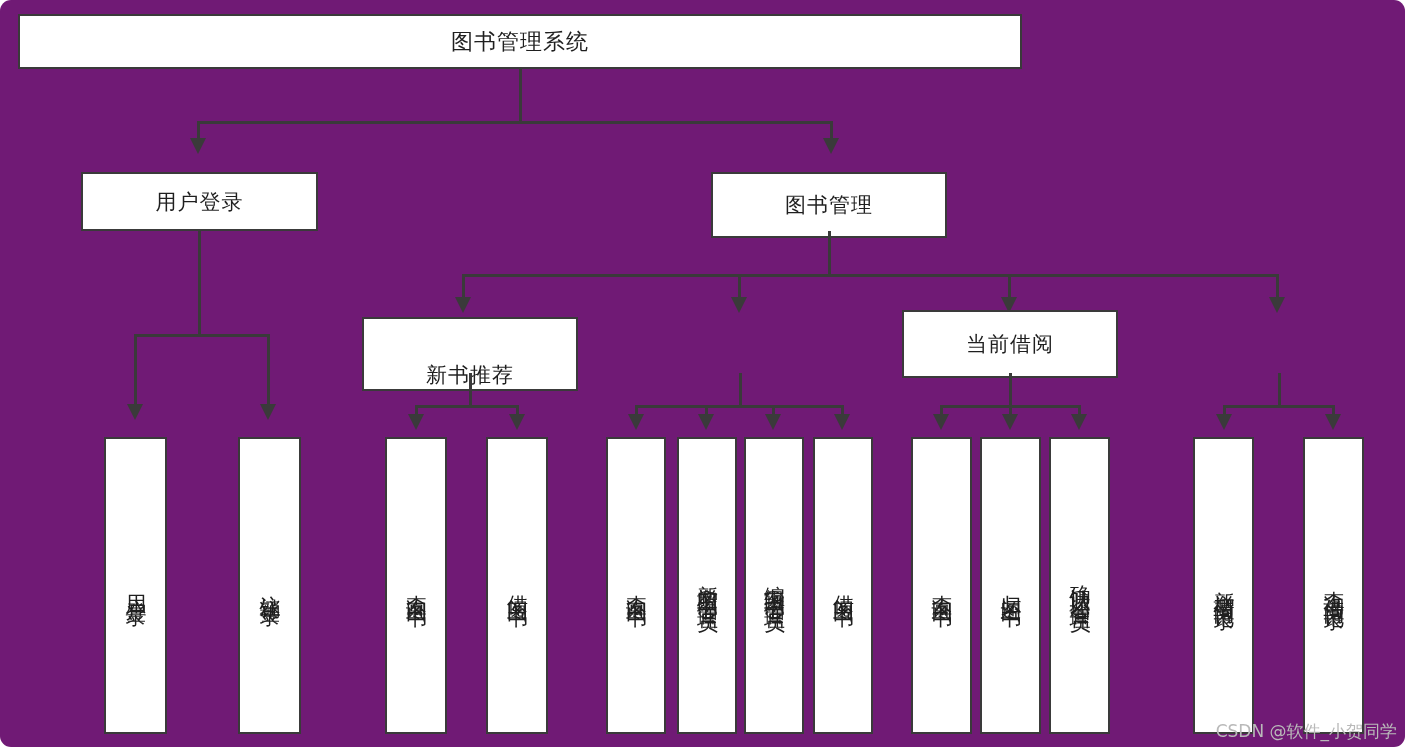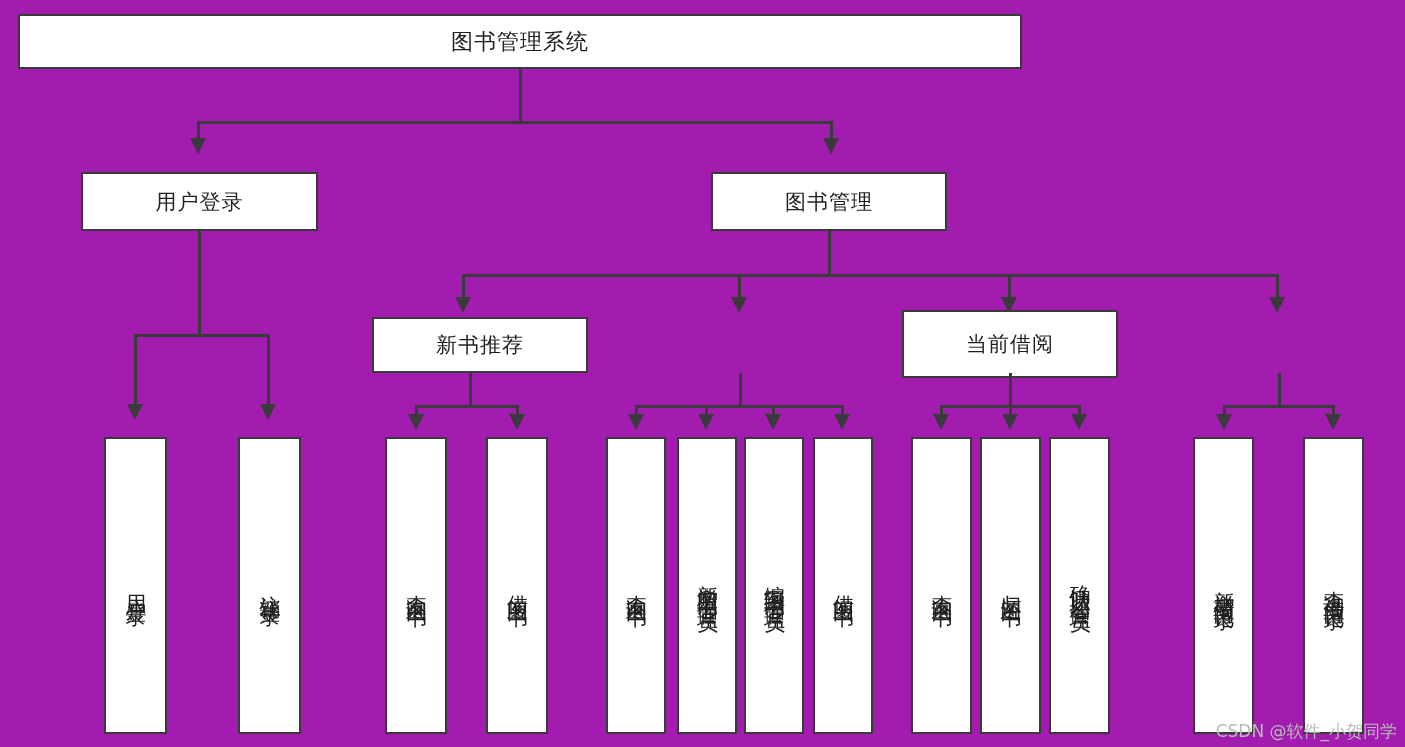--- a/index.html
+++ b/index.html
@@ -8,22 +8,23 @@
     padding: 0;
     background: #ffffff;
   }
   body {
     font-family: "DejaVu Sans", "Liberation Sans", sans-serif;
   }
   #canvas {
     position: relative;
     width: 1405px;
     height: 747px;
-    background: #a21caf;
+    background: #701a75;
     overflow: hidden;
+    border-radius: 11px;
   }
 
   
   .node {
     position: absolute;
     box-sizing: border-box;
     border: 2px solid #3a3a3a;
     background: #ffffff;
     display: flex;
     align-items: center;
@@ -90,21 +91,21 @@
   <div class="hline" style="left:197px; top:121px; width:636px; height:3px;"></div>
 
   <div class="vline" style="left:197px; top:121px; width:3px; height:19px;"></div>
   <div class="arrow" style="left:190px; top:138px;"></div>
   <div class="vline" style="left:830px; top:121px; width:3px; height:19px;"></div>
   <div class="arrow" style="left:823px; top:138px;"></div>
 
   <div class="node h" style="left:81px; top:172px; width:237px; height:59px;">
     <span>用户登录</span>
   </div>
-  <div class="node h" style="left:711px; top:172px; width:236px; height:59px;">
+  <div class="node h" style="left:711px; top:172px; width:236px; height:66px;">
     <span>图书管理</span>
   </div>
 
   <div class="vline" style="left:198px; top:231px; width:3px; height:105px;"></div>
   <div class="hline" style="left:134px; top:334px; width:136px; height:3px;"></div>
   <div class="vline" style="left:134px; top:334px; width:3px; height:72px;"></div>
   <div class="arrow" style="left:127px; top:404px;"></div>
   <div class="vline" style="left:267px; top:334px; width:3px; height:72px;"></div>
   <div class="arrow" style="left:260px; top:404px;"></div>
 
@@ -116,21 +117,21 @@
 
   <div class="vline" style="left:738px; top:274px; width:3px; height:25px;"></div>
   <div class="arrow" style="left:731px; top:297px;"></div>
 
   <div class="vline" style="left:1008px; top:274px; width:3px; height:25px;"></div>
   <div class="arrow" style="left:1001px; top:297px;"></div>
 
   <div class="vline" style="left:1276px; top:274px; width:3px; height:25px;"></div>
   <div class="arrow" style="left:1269px; top:297px;"></div>
 
-  <div class="node h" style="left:372px; top:317px; width:216px; height:56px;">
+  <div class="node h" style="left:362px; top:317px; width:216px; height:74px;align-items:flex-end;">
     <span>新书推荐</span>
   </div>
   <div class="node h" style="left:902px; top:310px; width:216px; height:68px;">
     <span>当前借阅</span>
   </div>
 
   <div class="vline" style="left:469px; top:373px; width:3px; height:34px;"></div>
   <div class="hline" style="left:415px; top:405px; width:104px; height:3px;"></div>
   <div class="vline" style="left:415px; top:405px; width:3px; height:12px;"></div>
   <div class="arrow" style="left:408px; top:414px;"></div>

